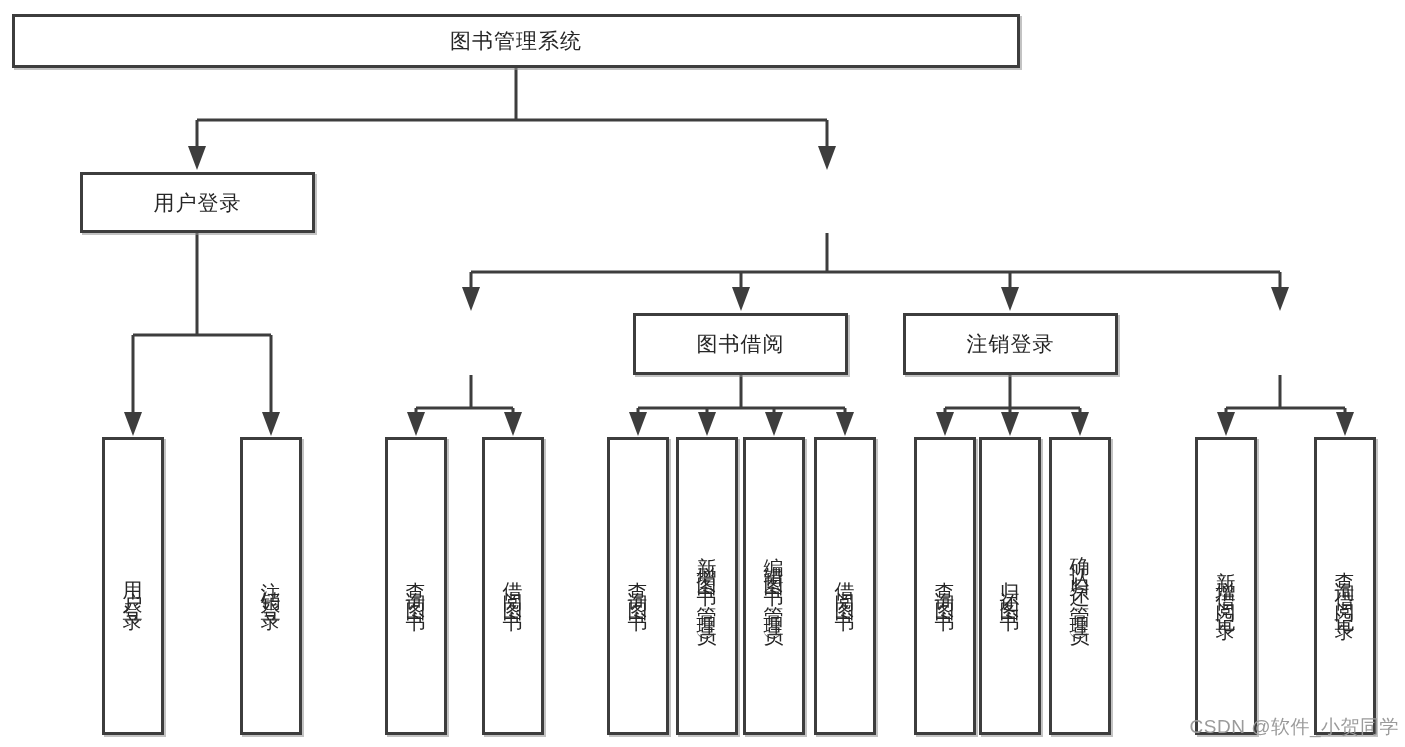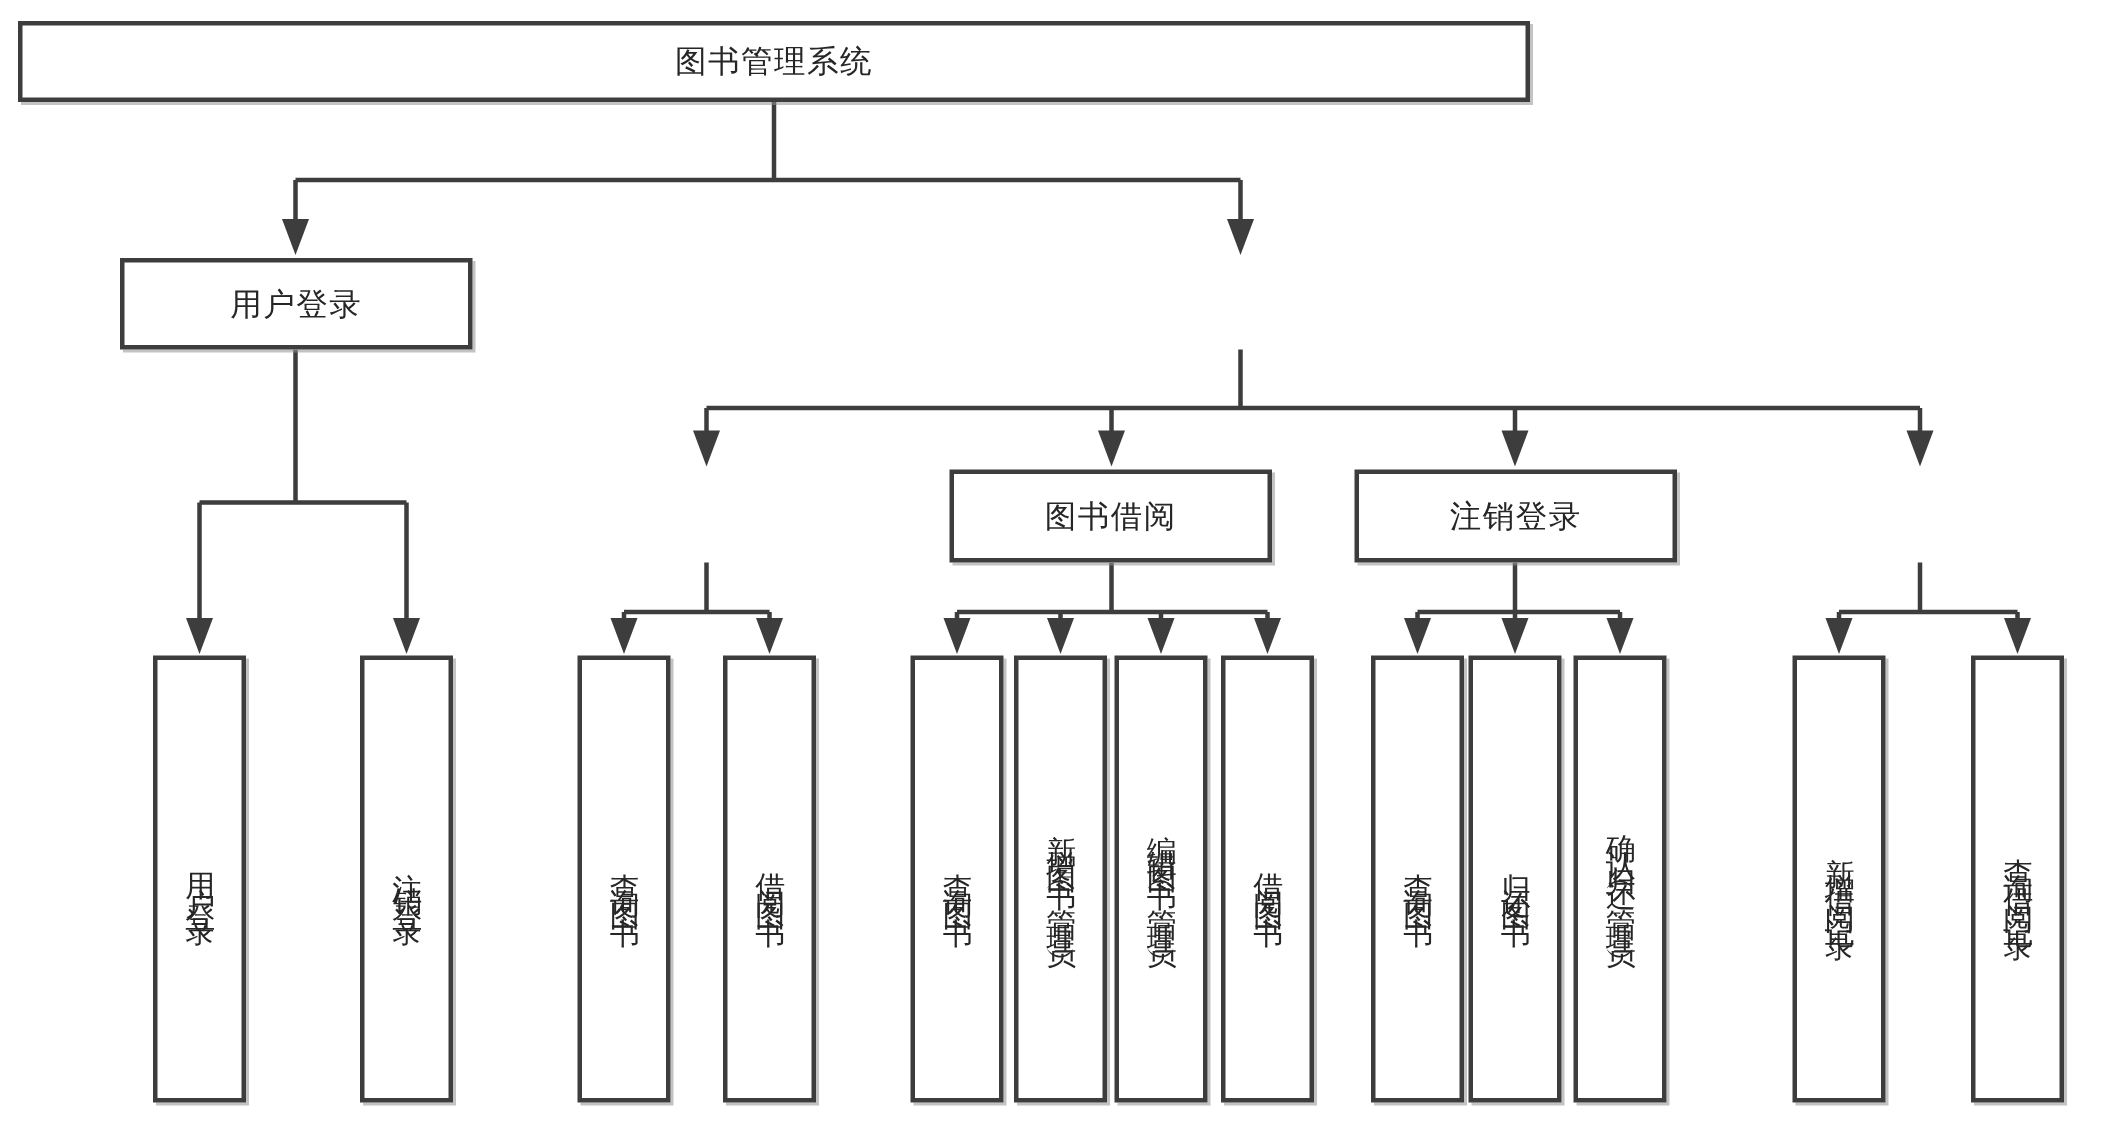--- a/index.html
+++ b/index.html
@@ -138,14 +138,15 @@
     <span class="lbl">确认归还（管理员）</span>
   </div>
 
   <div class="node v" style="left:1195px;top:437px;width:62px;height:298px">
     <span class="lbl">新增借阅记录</span>
   </div>
   <div class="node v" style="left:1314px;top:437px;width:62px;height:298px">
     <span class="lbl">查询借阅记录</span>
   </div>
 
+  <div class="watermark">CSDN @软件_小贺同学</div>
 
 </div>
 
 </body></html>

